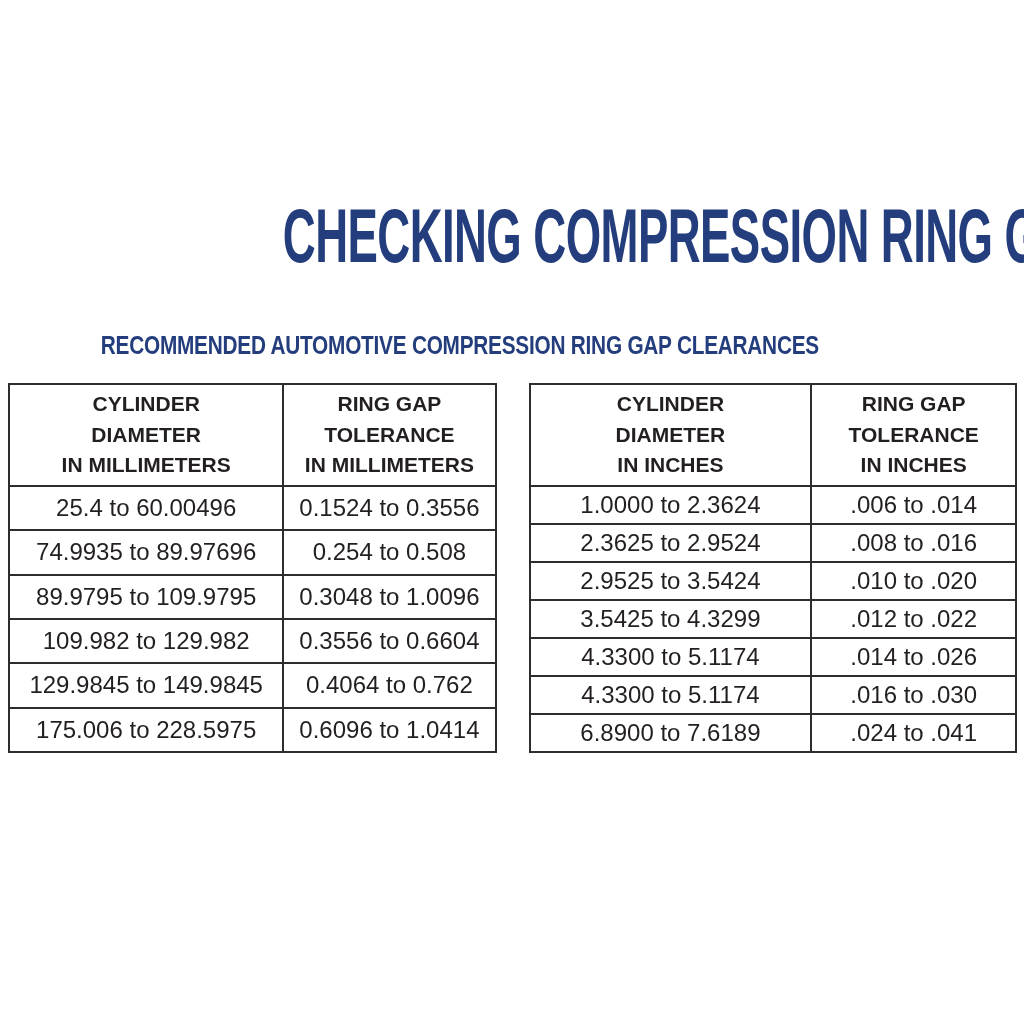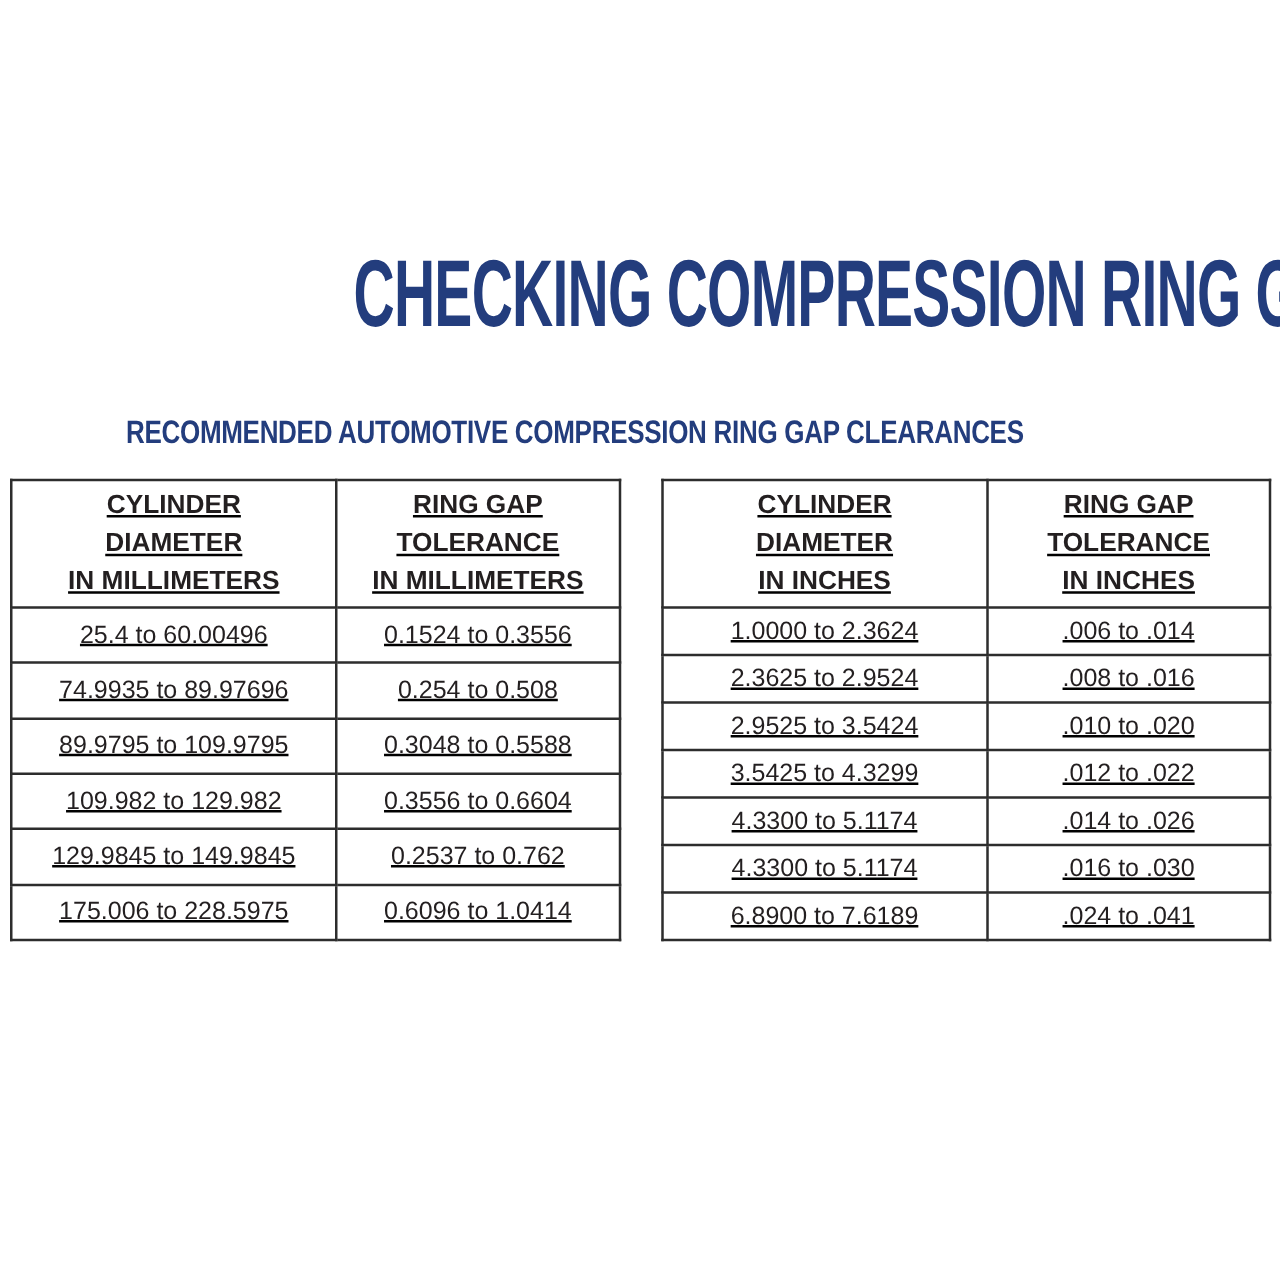--- a/index.html
+++ b/index.html
@@ -63,39 +63,38 @@
     top: 383px;
     left: 8px;
     width: 1009px;
     display: flex;
     gap: 32px;
   }
   .tables table {
     flex: 1 1 0;
     border-collapse: collapse;
     table-layout: fixed;
-    text-decoration: underline;
   }
   .tables th, .tables td {
     border: 2px solid #2d2d2d;
     text-align: center;
     vertical-align: middle;
     color: #231f20;
     padding: 0;
   }
   .tables th {
     height: 100px;
     font-size: 21px;
     font-weight: bold;
     line-height: 1.45;
     white-space: pre-line;
   }
   .tables td {
     height: 36px;
-    font-size: 20px;
+    font-size: 24px;
     font-weight: normal;
   }
 </style>
 </head>
 <body>
 
 <div class="page">
 
   <div class="title-wrap">
     <h1 class="title">CHECKING COMPRESSION RING GAPS</h1>
@@ -121,29 +120,29 @@
           <tr>
             <td>25.4 to 60.00496</td>
             <td>0.1524 to 0.3556</td>
           </tr>
           <tr>
             <td>74.9935 to 89.97696</td>
             <td>0.254 to 0.508</td>
           </tr>
           <tr>
             <td>89.9795 to 109.9795</td>
-            <td>0.3048 to 0.5588</td>
+            <td>0.3048 to 1.0096</td>
           </tr>
           <tr>
             <td>109.982 to 129.982</td>
             <td>0.3556 to 0.6604</td>
           </tr>
           <tr>
             <td>129.9845 to 149.9845</td>
-            <td>0.2537 to 0.762</td>
+            <td>0.4064 to 0.762</td>
           </tr>
           <tr>
             <td>175.006 to 228.5975</td>
             <td>0.6096 to 1.0414</td>
           </tr>
         </tbody>
       </table>
     <table>
         <thead>
           <tr>

